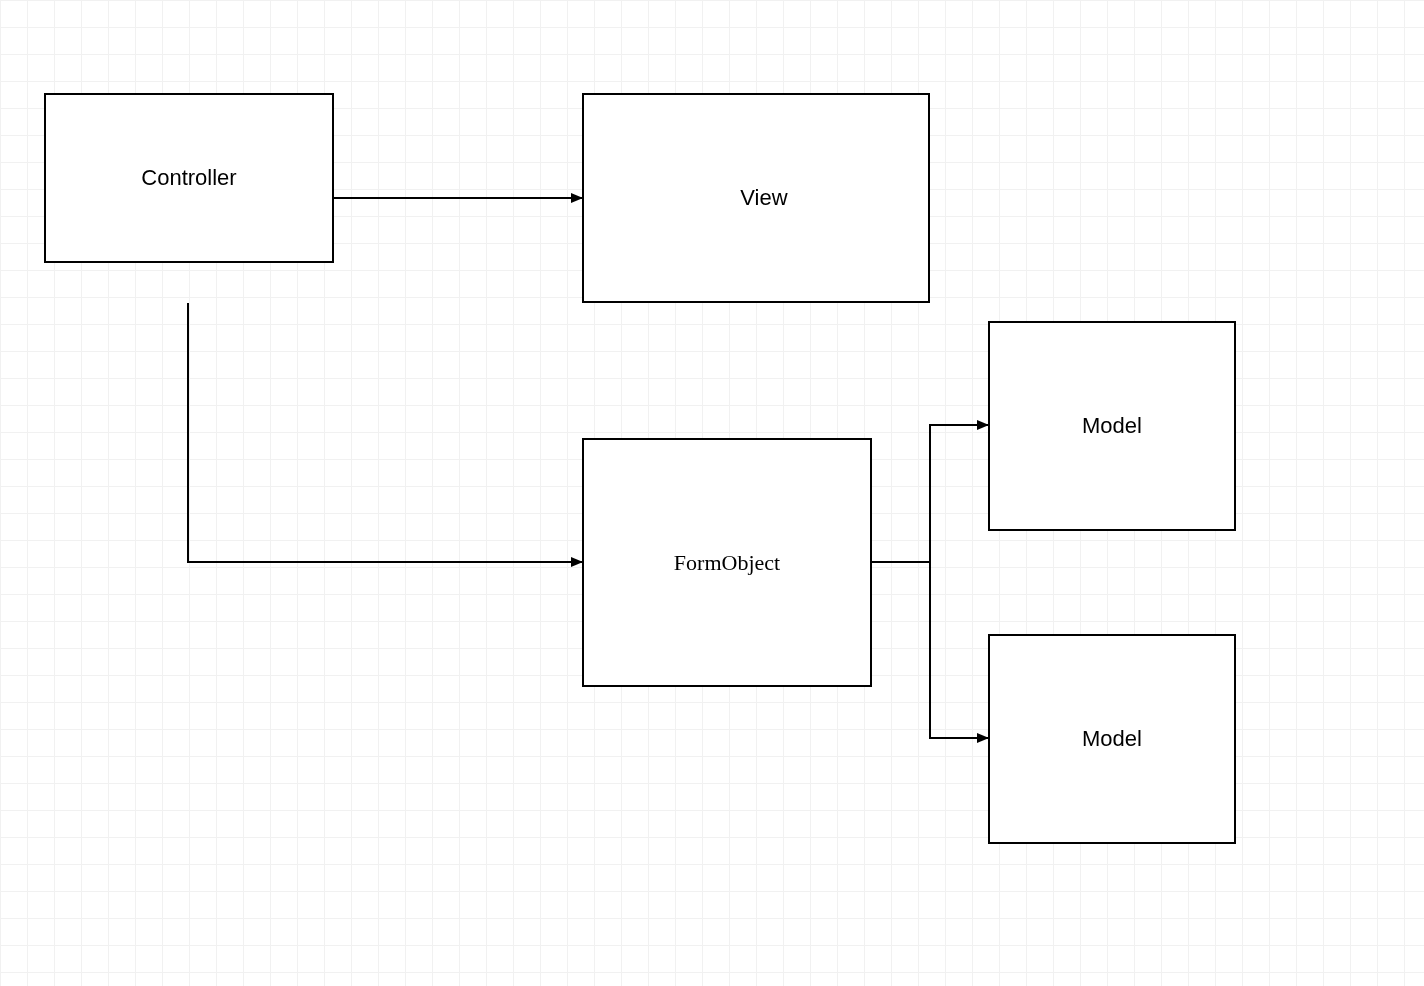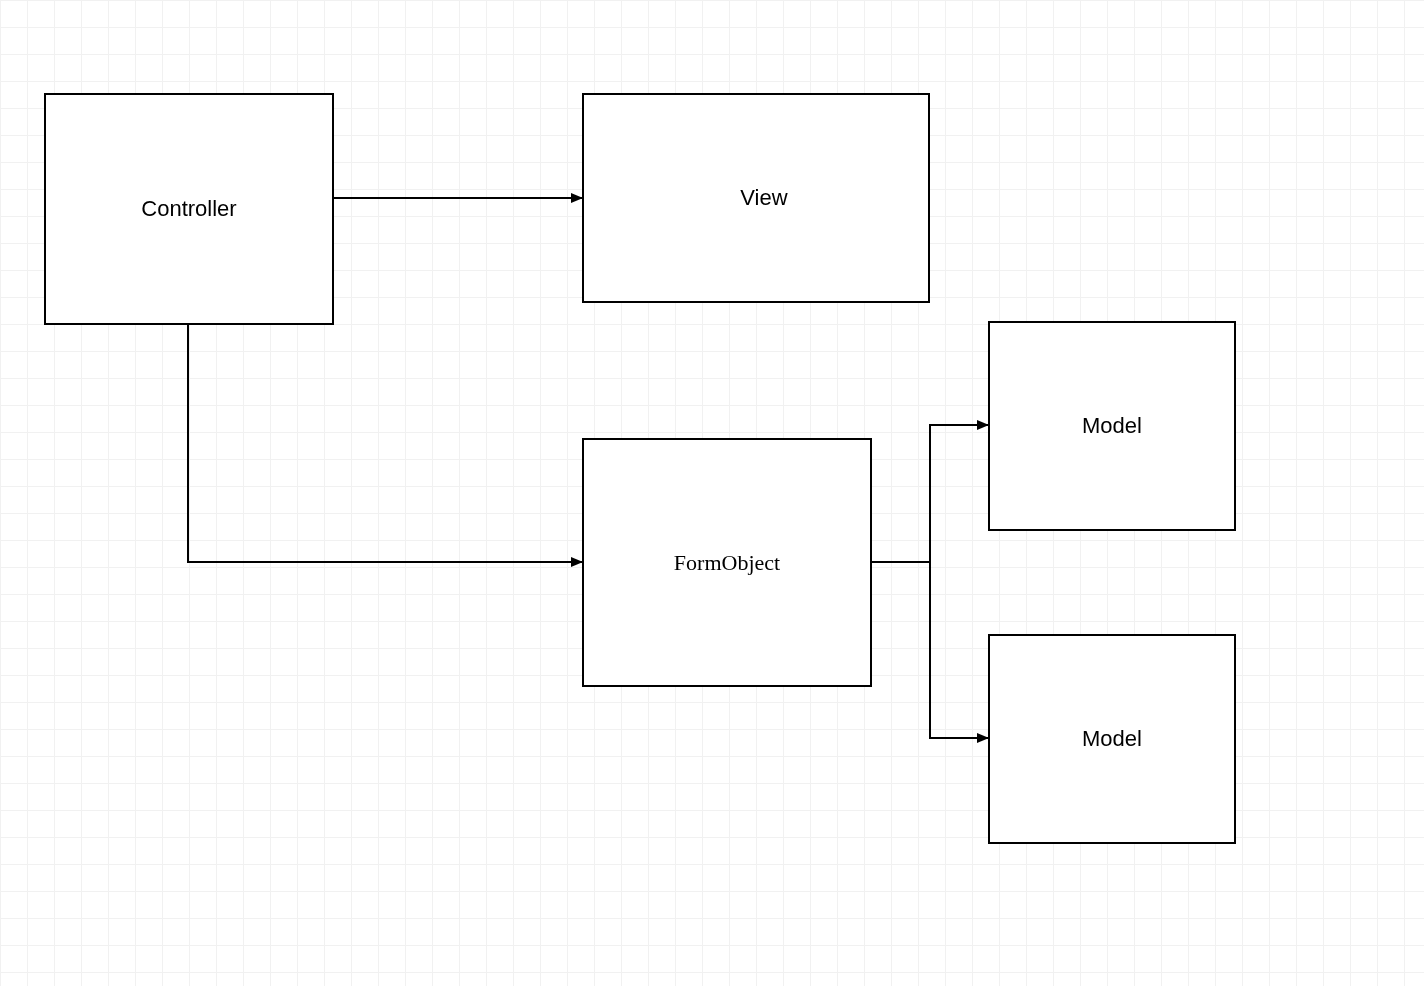--- a/index.html
+++ b/index.html
@@ -51,21 +51,21 @@
       </marker>
     </defs>
     <g id="edges-group">
         <path d="M334 198 L582 198" fill="none" stroke="#000000" stroke-width="2" marker-end="url(#arrowhead)"></path>
         <path d="M188 303 L188 562 L582 562" fill="none" stroke="#000000" stroke-width="2" marker-end="url(#arrowhead)"></path>
         <path d="M872 562 L930 562 L930 425 L988 425" fill="none" stroke="#000000" stroke-width="2" marker-end="url(#arrowhead)"></path>
         <path d="M872 562 L930 562 L930 738 L988 738" fill="none" stroke="#000000" stroke-width="2" marker-end="url(#arrowhead)"></path>
       </g>
   </svg>
 
-  <div class="box" id="node-controller" style="left: 44px; top: 93px; width: 290px; height: 232px;">
+  <div class="box" id="node-controller" style="left: 44px; top: 93px; width: 290px; height: 170px;">
     <span>Controller</span>
   </div>
 
   <div class="box" id="node-view" style="left: 582px; top: 93px; width: 348px; height: 210px; padding-left: 16px;">
     <span>View</span>
   </div>
 
   <div class="box" id="node-formObject" style="left: 582px; top: 438px; width: 290px; height: 249px; font-family: Liberation Serif, serif;">
     <span>FormObject</span>
   </div>

